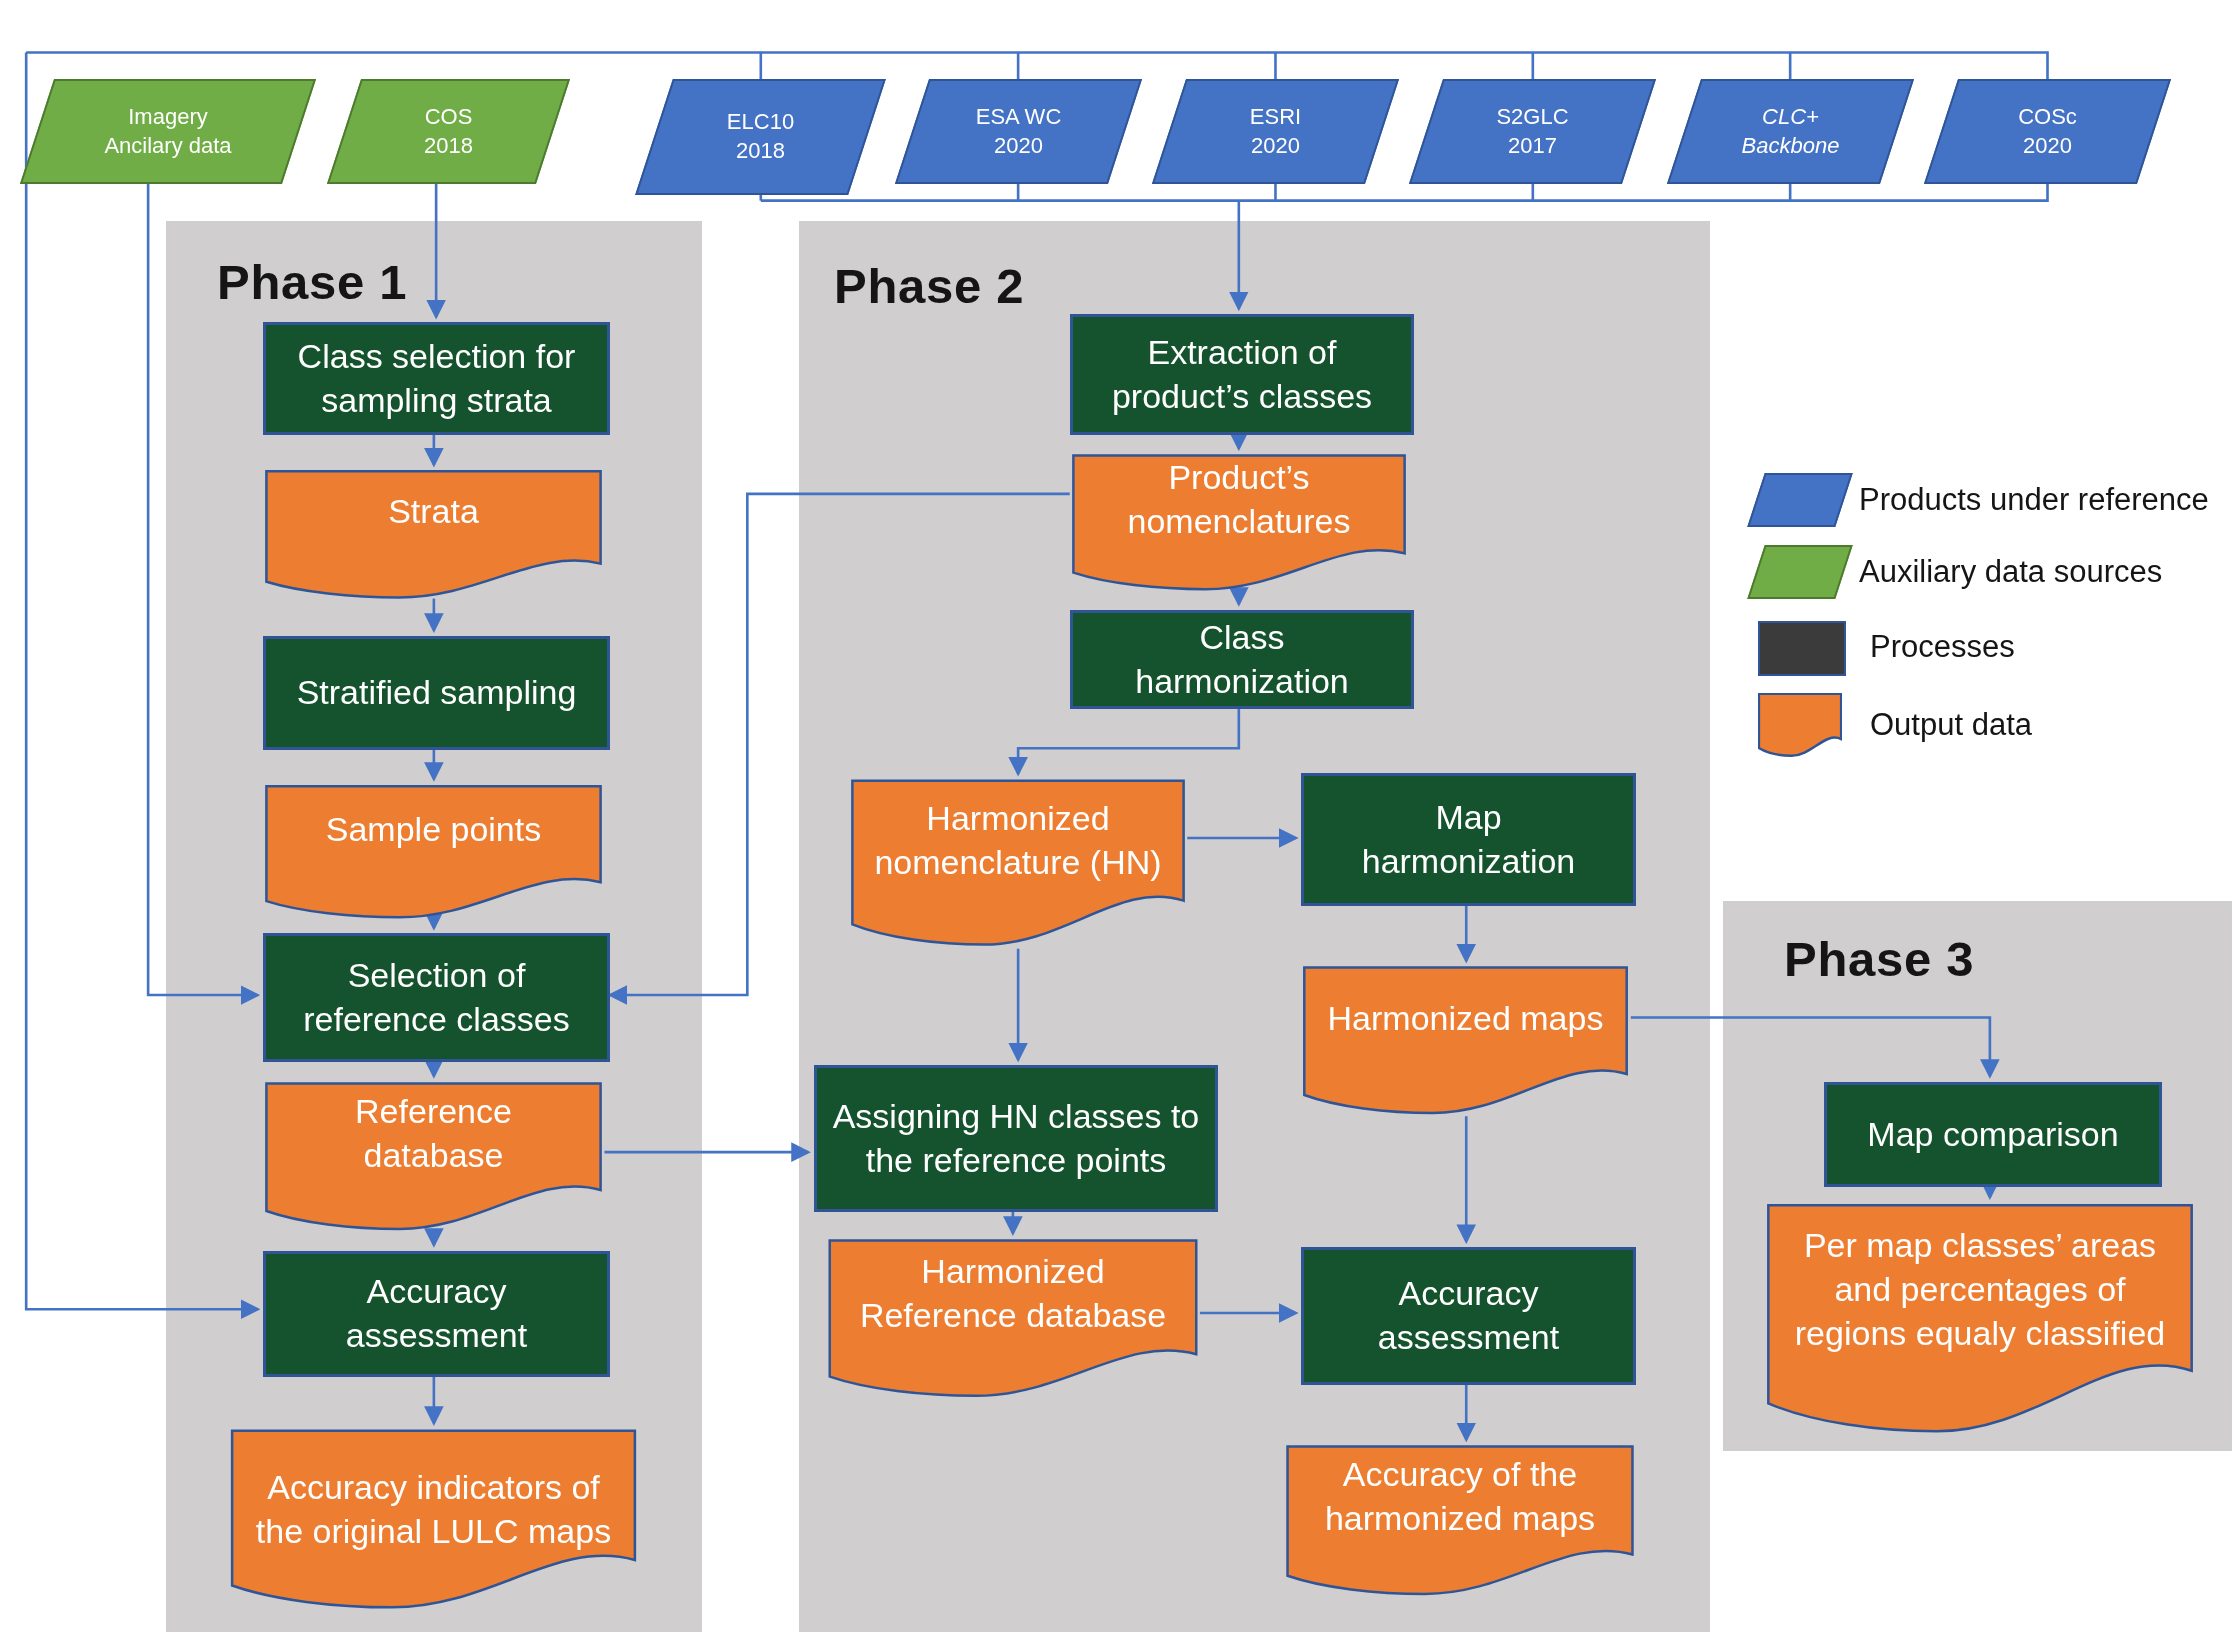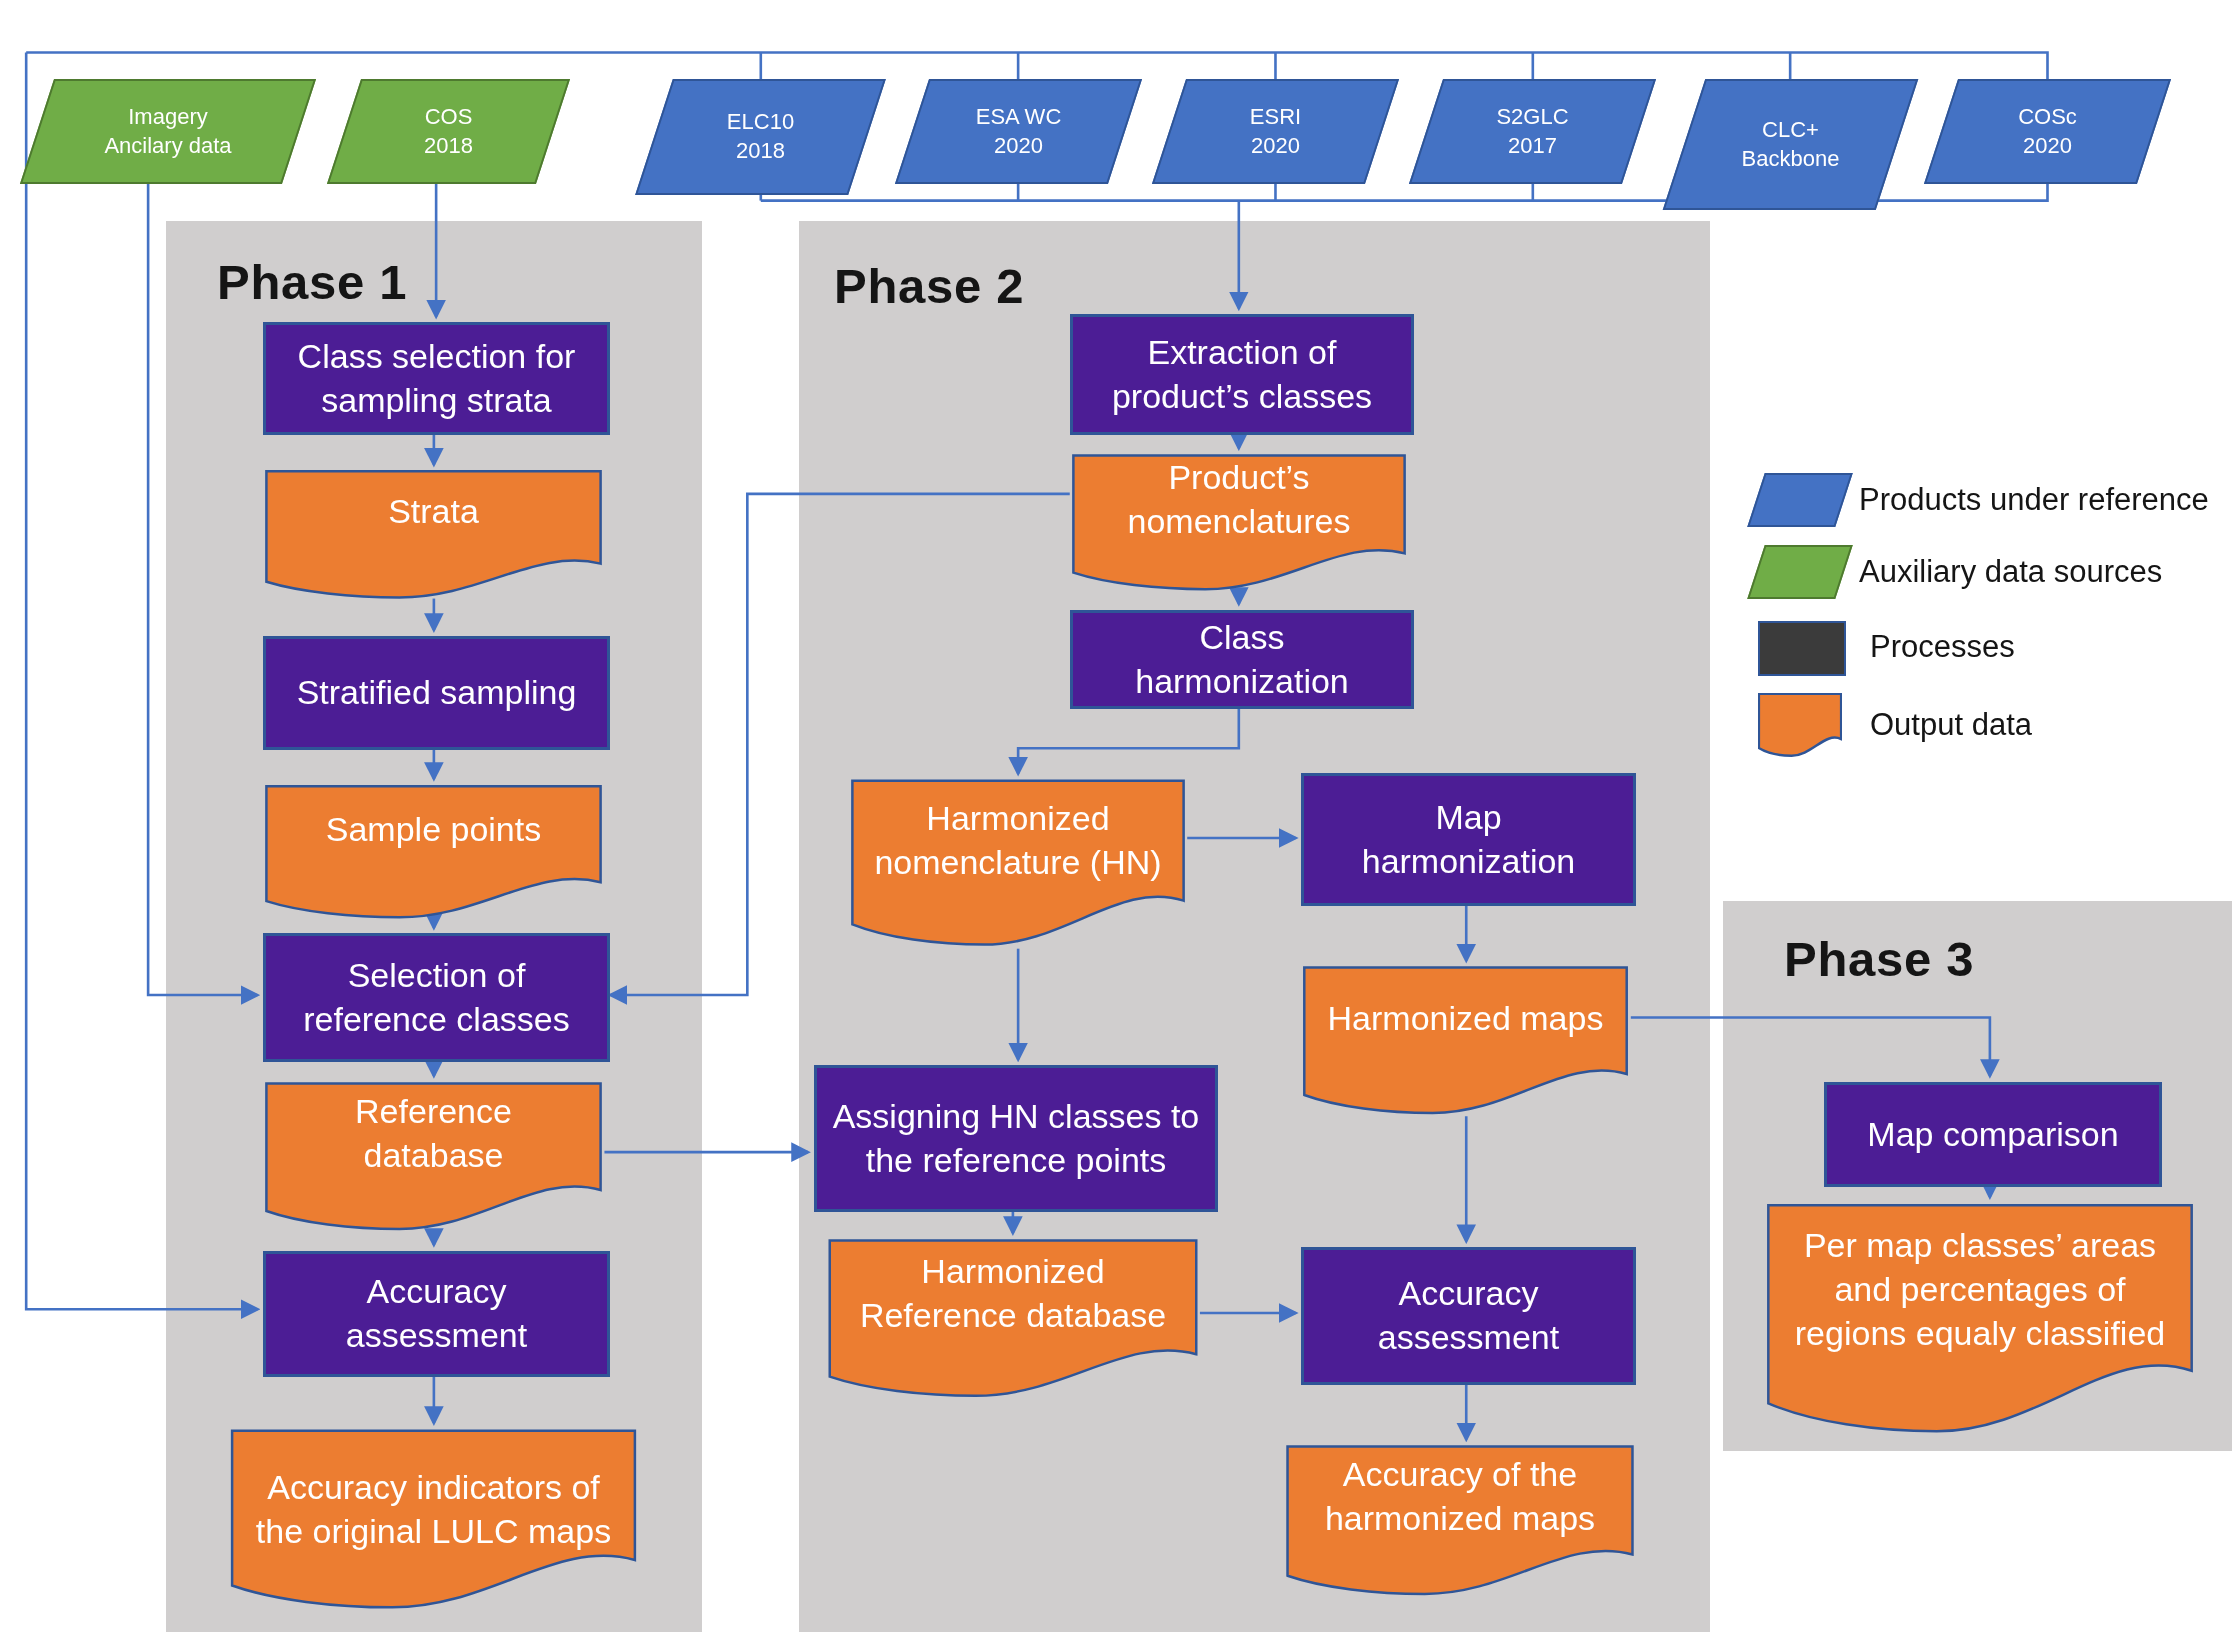--- a/index.html
+++ b/index.html
@@ -2,21 +2,21 @@
 <html style="font-size:12px"><head>
 <meta charset="utf-8">
 <style>
   html,body{margin:0;padding:0;background:#ffffff;}
   #canvas{position:relative;width:2239px;height:1652px;background:#ffffff;overflow:hidden;
           font-family:"Liberation Sans",sans-serif;}
   .phasebox{position:absolute;background:#d0cece;}
   .phasetitle{position:absolute;font-size:49px;font-weight:bold;color:#151515;letter-spacing:0.7px;}
   #connectors{position:absolute;left:0;top:0;z-index:2;}
   .node{position:absolute;z-index:3;display:flex;align-items:center;justify-content:center;text-align:center;}
-  .process{background:#4c1d95;border:3px solid #2f5597;color:#ffffff;font-size:34px;line-height:1.28;white-space:pre-line;}
+  .process{background:#14532d;border:3px solid #2f5597;color:#ffffff;font-size:34px;line-height:1.28;white-space:pre-line;}
   .pgram{z-index:3;}
   .pgram .bg{position:absolute;inset:0;transform:skewX(-18deg);border:2.2px solid #2f5597;background:#4472c4;}
   .pgram.green .bg{background:#70ad47;border-color:#4e7a2f;}
   .pgram .lbl{position:relative;z-index:1;color:#ffffff;font-size:22px;line-height:1.3;white-space:pre-line;text-align:center;width:100%;}
   .doc{z-index:3;}
   .doc svg{position:absolute;inset:0;width:100%;height:100%;}
   .doc .lbl{position:relative;z-index:1;color:#ffffff;font-size:34px;line-height:1.3;white-space:pre-line;text-align:center;width:100%;padding-bottom:14%;}
   .legend-label{position:absolute;z-index:3;color:#151515;font-size:31px;display:flex;align-items:center;}
   .swatch-process{position:absolute;z-index:3;background:#3b3b3b;border:2.2px solid #2f5597;}
 </style>
@@ -107,21 +107,21 @@
   <div class="node pgram" style="left:1169px;top:79px;width:213px;height:105px;justify-content:flex-end;">
     <div class="bg"></div>
     <div class="lbl">ESRI
 2020</div>
   </div>
   <div class="node pgram" style="left:1426px;top:79px;width:213px;height:105px;">
     <div class="bg"></div>
     <div class="lbl">S2GLC
 2017</div>
   </div>
-  <div class="node pgram" style="left:1684px;top:79px;width:213px;height:131px;">
+  <div class="node pgram" style="left:1684px;top:79px;width:213px;height:105px;font-style:italic;">
     <div class="bg"></div>
     <div class="lbl">CLC+
 Backbone</div>
   </div>
   <div class="node pgram" style="left:1941px;top:79px;width:213px;height:105px;">
     <div class="bg"></div>
     <div class="lbl">COSc
 2020</div>
   </div>
 

